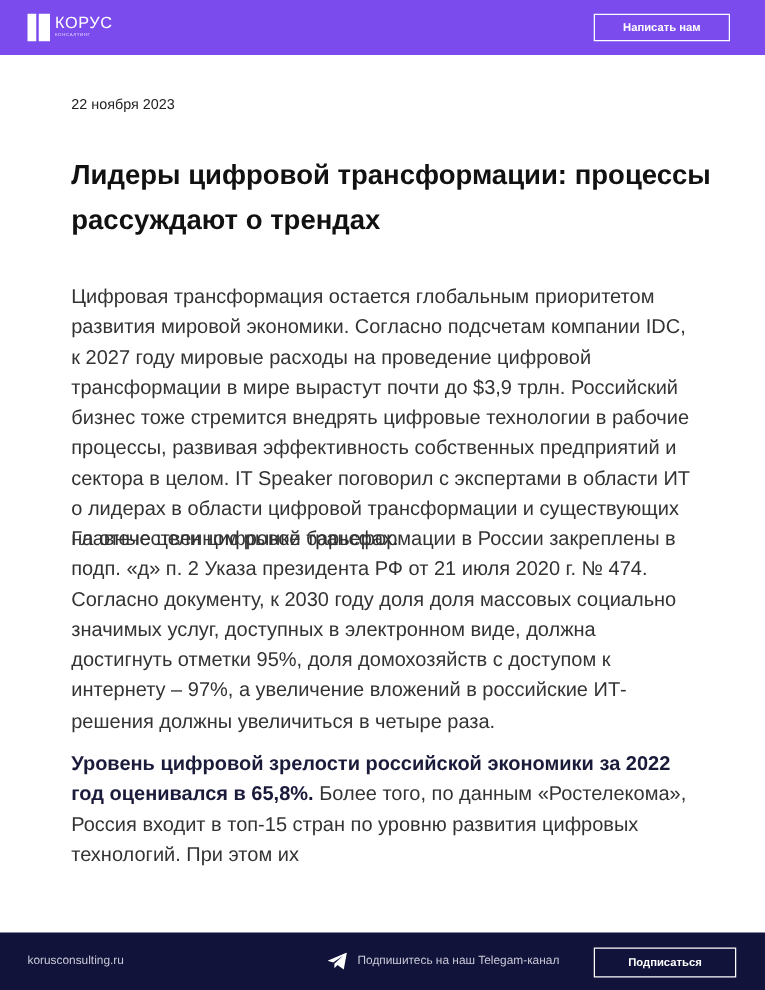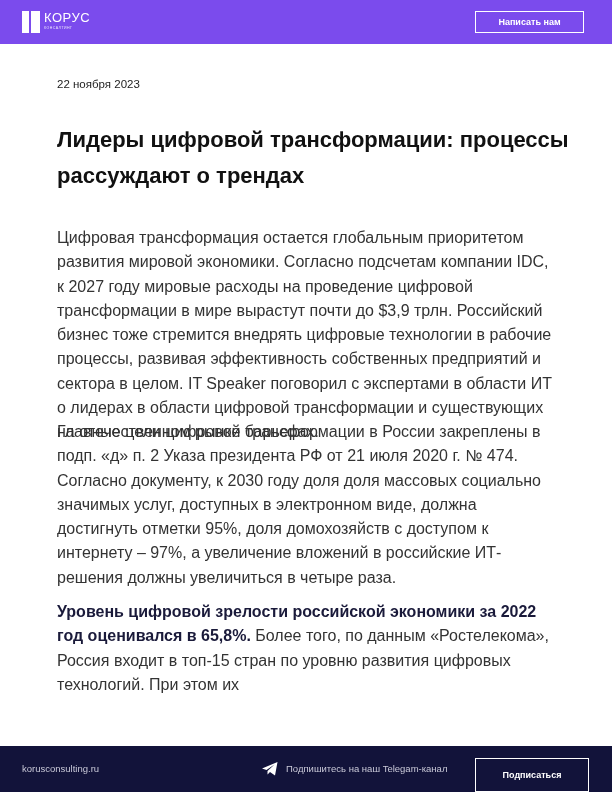--- a/index.html
+++ b/index.html
@@ -17,21 +17,21 @@
   .title { position:absolute; left:57px; top:122px; width:520px; font-size:22px; font-weight:bold; color:#111; line-height:36px; margin:0; }
   .p { position:absolute; left:57px; width:500px; font-size:16px; color:#333; line-height:24.3px; margin:0; }
   .p1 { top:226px; }
   .p2 { top:420px; }
   .p3 { top:600px; }
   .p b { color:#1a1a3a; }
   .footer { position:absolute; left:0; top:746px; width:612px; height:46px; background:#12133a; }
   .site { position:absolute; left:22px; top:17px; font-size:9.5px; color:#c9c9d8; }
   .tg-icon { position:absolute; left:262px; top:16px; width:16px; height:14px; }
   .tg-text { position:absolute; left:286px; top:17px; font-size:9.5px; color:#c9c9d8; }
-  .btn-sub { position:absolute; left:475px; top:12px; width:114px; height:34px; border:1px solid #ffffff; box-sizing:border-box; background:#12133a; color:#fff; font-size:9px; font-weight:bold; display:flex; align-items:center; justify-content:center; cursor:pointer; }
+  .btn-sub { position:absolute; left:475px; top:12px; width:114px; height:24px; border:1px solid #ffffff; box-sizing:border-box; background:#12133a; color:#fff; font-size:9px; font-weight:bold; display:flex; align-items:center; justify-content:center; cursor:pointer; }
 </style>
 </head>
 <body>
 
 <div class="header">
   <div class="logo">
     <div class="logo-mark">
       <div class="l"></div>
         <div class="r"></div>
     </div>

